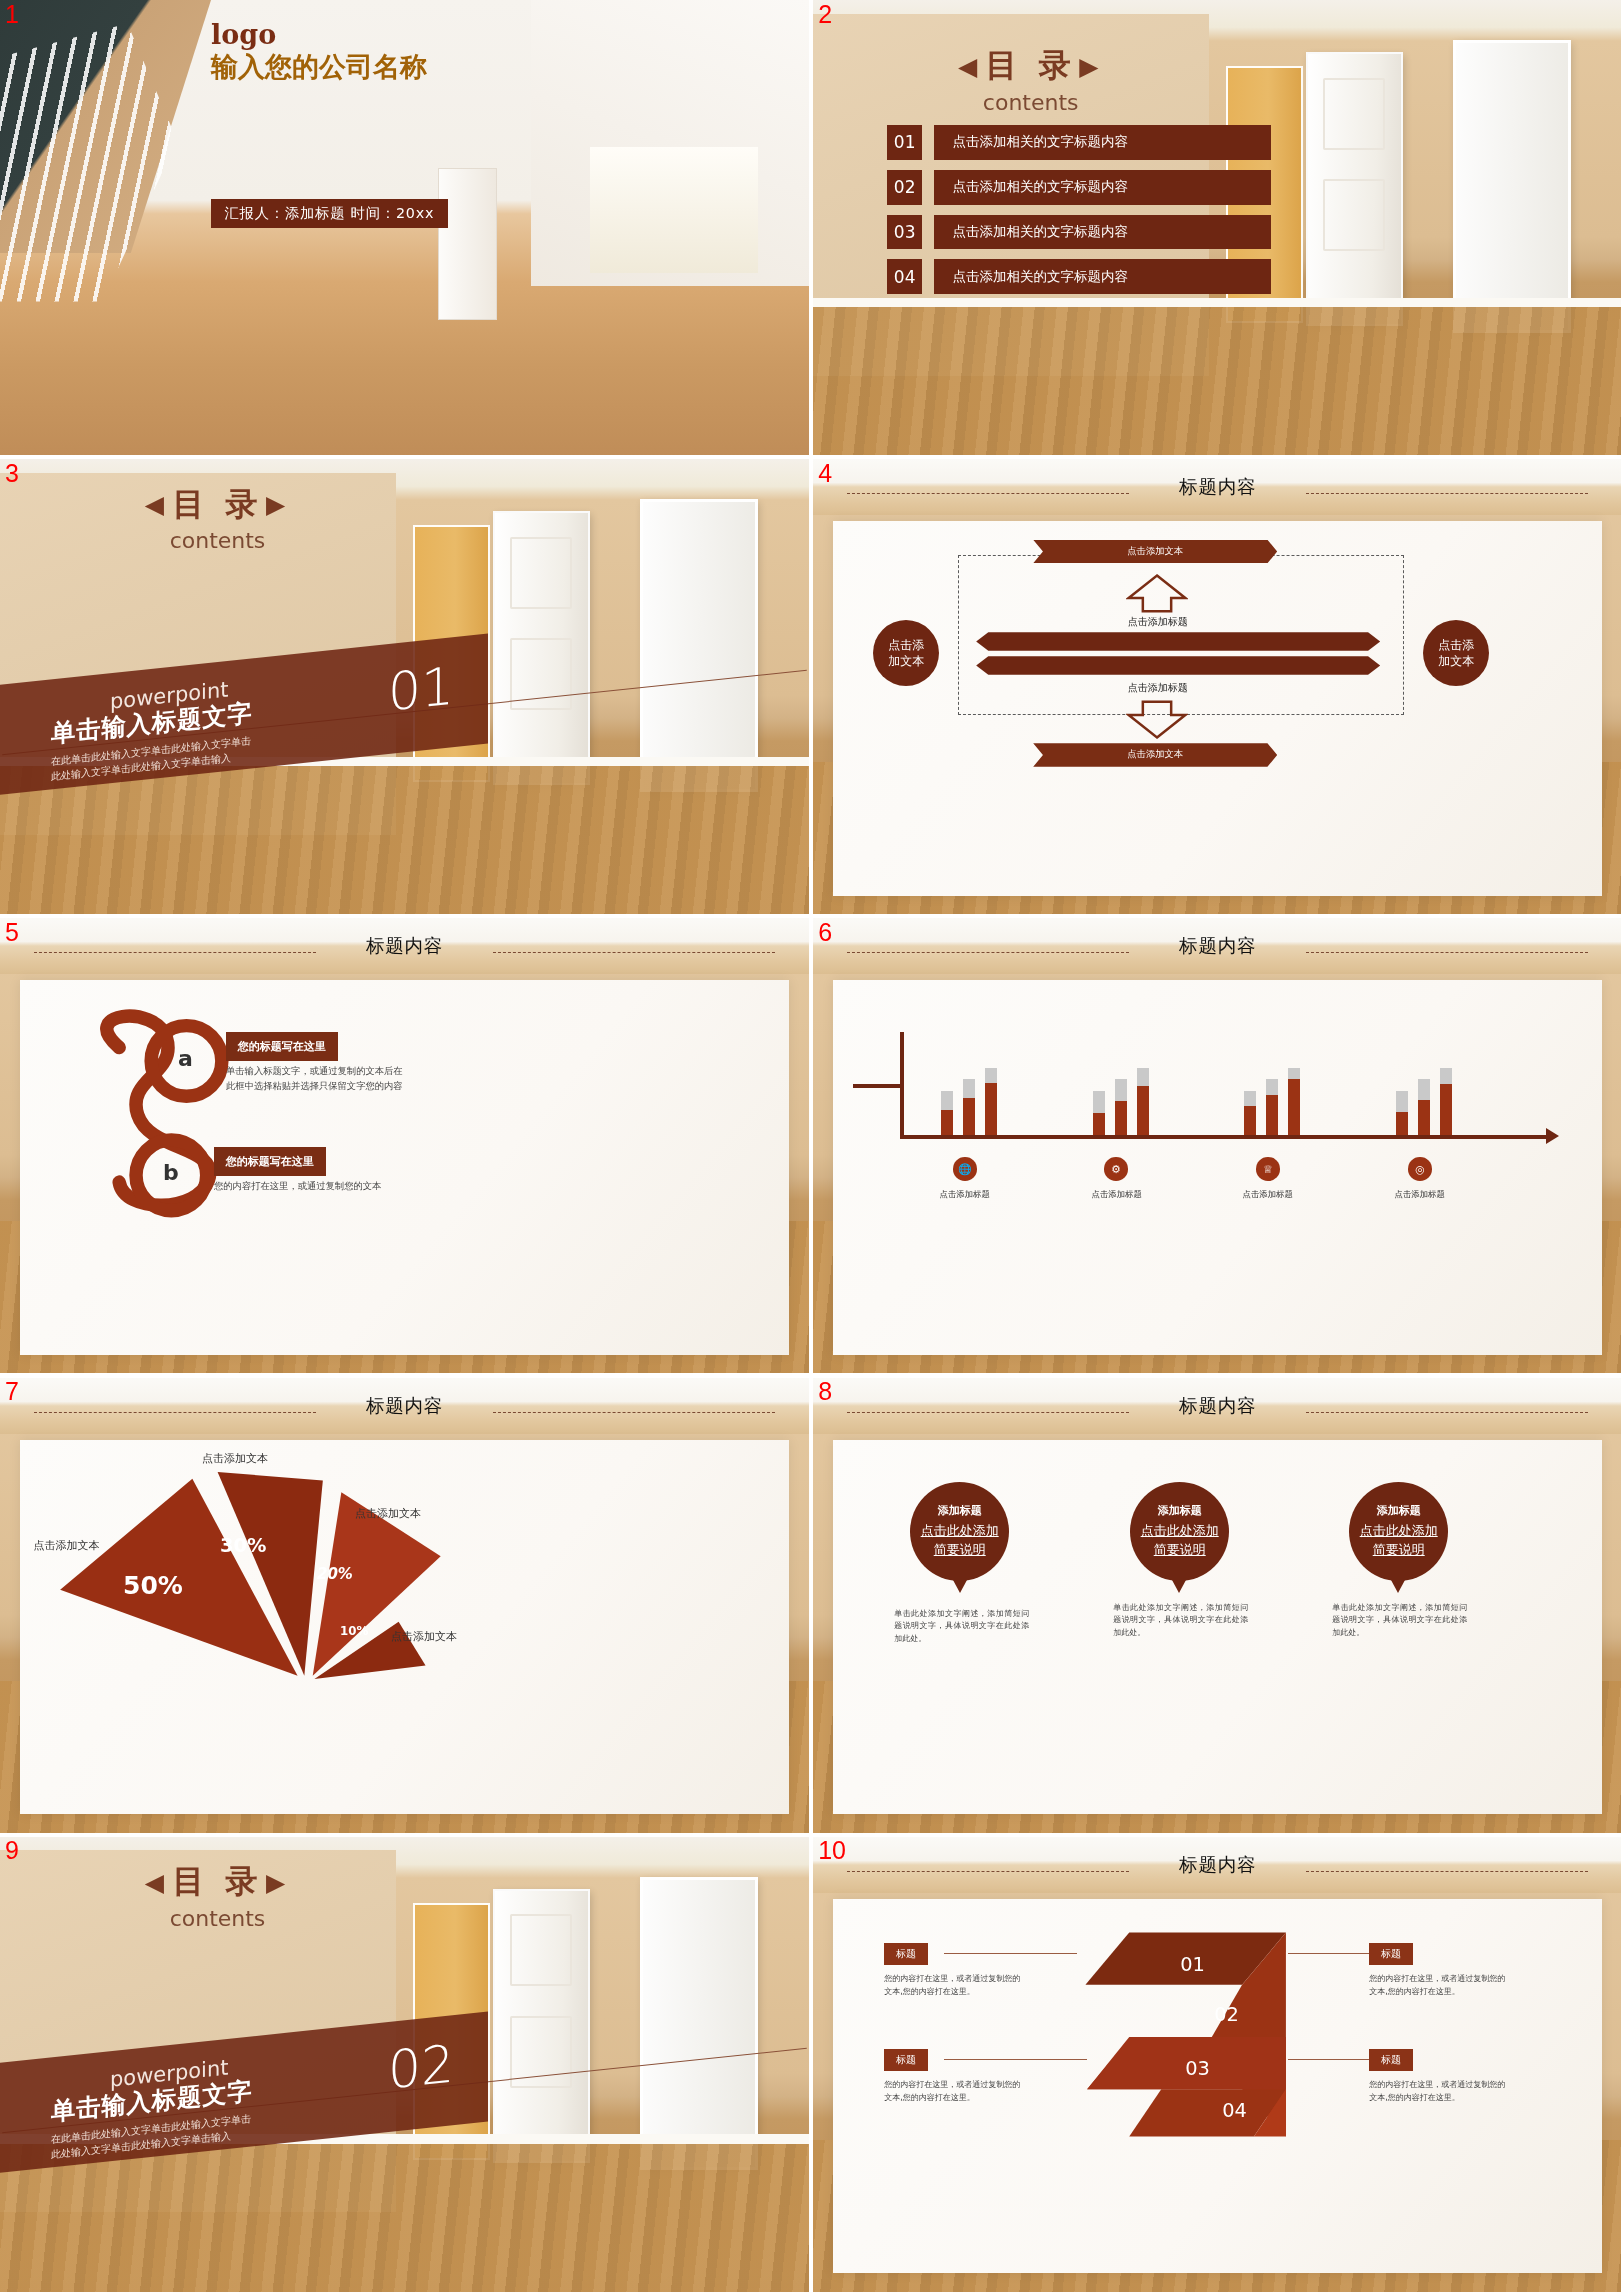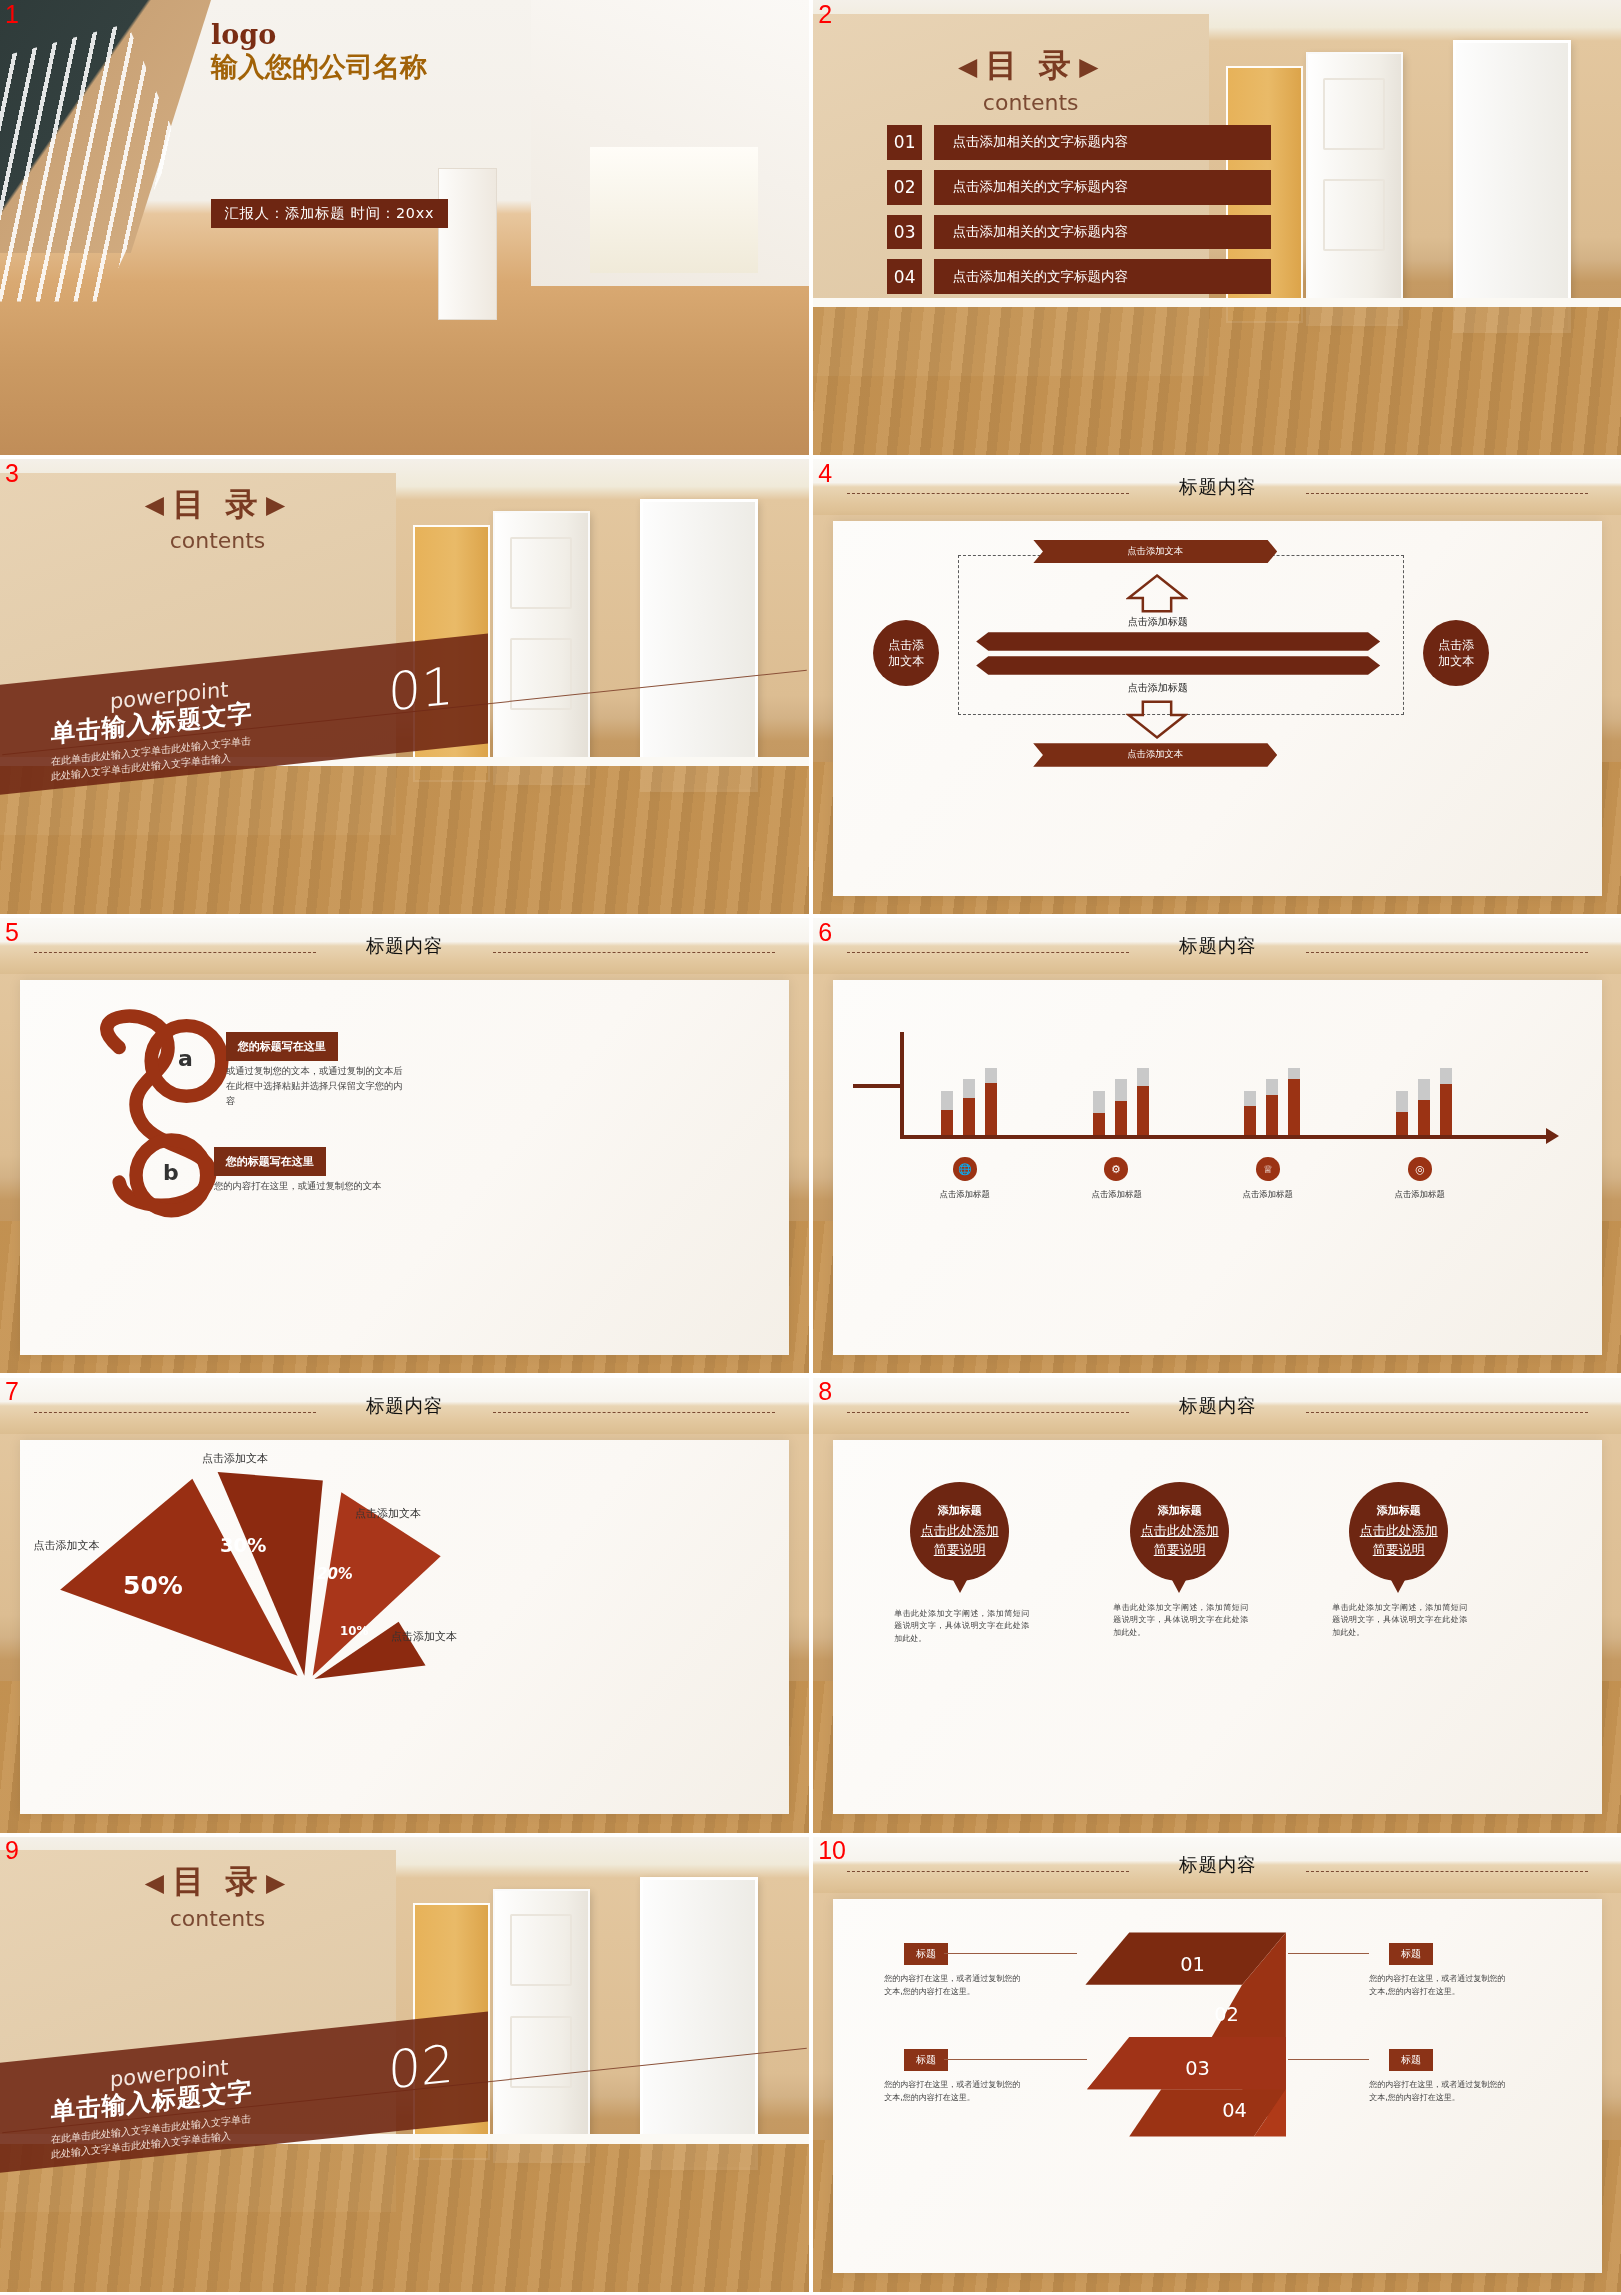--- a/index.html
+++ b/index.html
@@ -138,21 +138,21 @@
   .s8-circ { position:absolute; width:99px; height:99px; border-radius:50%;
     background:#6e2612; color:#fff; display:flex; flex-direction:column;
     align-items:center; justify-content:center; text-align:center; }
   .s8-circ .h { font-size:11px; font-weight:bold; margin-bottom:4.2px; }
   .s8-circ .p { font-size:13px; line-height:1.45;text-decoration:underline; }
   .s8-tail { position:absolute; width:0;height:0; border-left:7.6px solid transparent;
     border-right:7.6px solid transparent; border-top:13.5px solid #6e2612; }
   .s8-body { position:absolute; font-size:8px; color:#444; line-height:1.6; width:135px; text-align:justify; }
 
   
-  .tag10 { position:absolute; background:#8b3317; color:#fff; font-size:10px; padding:4.2px 11.8px;margin-left:20px; }
+  .tag10 { position:absolute; background:#8b3317; color:#fff; font-size:10px; padding:4.2px 11.8px; }
   .txt10 { position:absolute; font-size:8px; color:#444; line-height:1.6; width:139px; }
   .num10 { position:absolute; color:#fff; font-size:19.4px; font-family:"DejaVu Sans",sans-serif; }
   .ln10 { position:absolute; height:0; border-top:0.8px solid #9a5c42; }
 </style>
 </head>
 <body>
 
 <div class="grid">
 
   <div class="slide s1">
@@ -291,21 +291,21 @@
     <div class="card">
       <svg style="position:absolute;left:40px;top:17px;width:253px;height:244px" viewBox="0 0 300 290">
         <path d="M70,60 C20,18 112,8 126,48 C140,92 78,96 92,140 C106,184 190,176 176,218 C164,256 76,258 70,220" fill="none" stroke="#9b3314" stroke-width="16" stroke-linecap="round"></path>
         <circle cx="150" cy="76" r="42" fill="none" stroke="#9b3314" stroke-width="16"></circle>
         <circle cx="132" cy="212" r="42" fill="none" stroke="#9b3314" stroke-width="16"></circle>
       </svg>
       <div class="s5-ltr" style="left:158px; top:66px;">a</div>
       <div class="s5-ltr" style="left:143px; top:180px;">b</div>
 
       <div class="s5-title" style="left:206px; top:52px;">您的标题写在这里</div>
-      <div class="s5-body" style="left:206px; top:84px;">或通过复制您的文本，或通过复制的文本后在此框中选择粘贴并选择只保留文字您的内容</div>
+      <div class="s5-body" style="left:206px; top:84px;">单击输入标题文字，或通过复制的文本后在此框中选择粘贴并选择只保留文字您的内容</div>
 
       <div class="s5-title" style="left:194px; top:167px;">您的标题写在这里</div>
       <div class="s5-body" style="left:194px; top:199px;">您的内容打在这里，或通过复制您的文本</div>
     </div>
   </div>
 
   <div class="slide">
     <div class="photo-doors"></div>
     <div class="pd-floor"></div>
     <div class="hdr">

